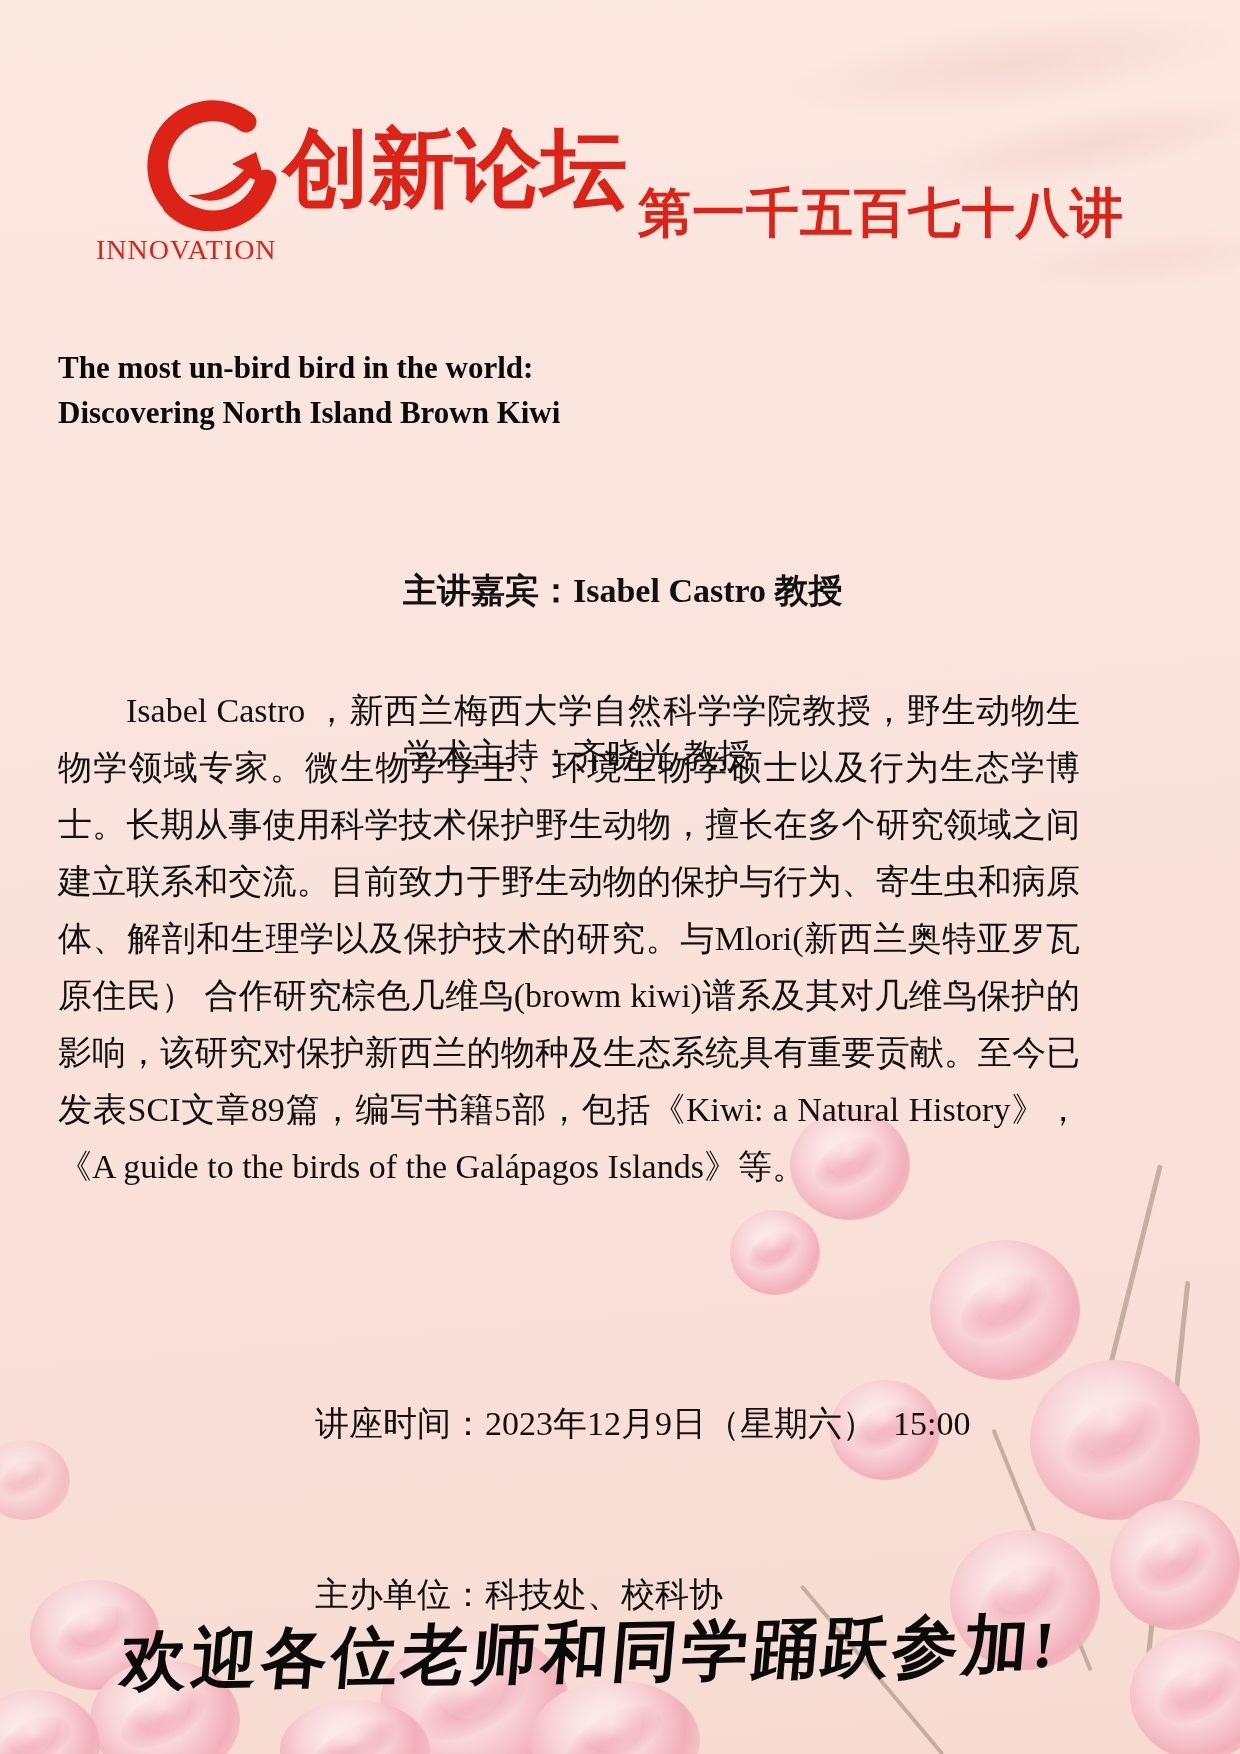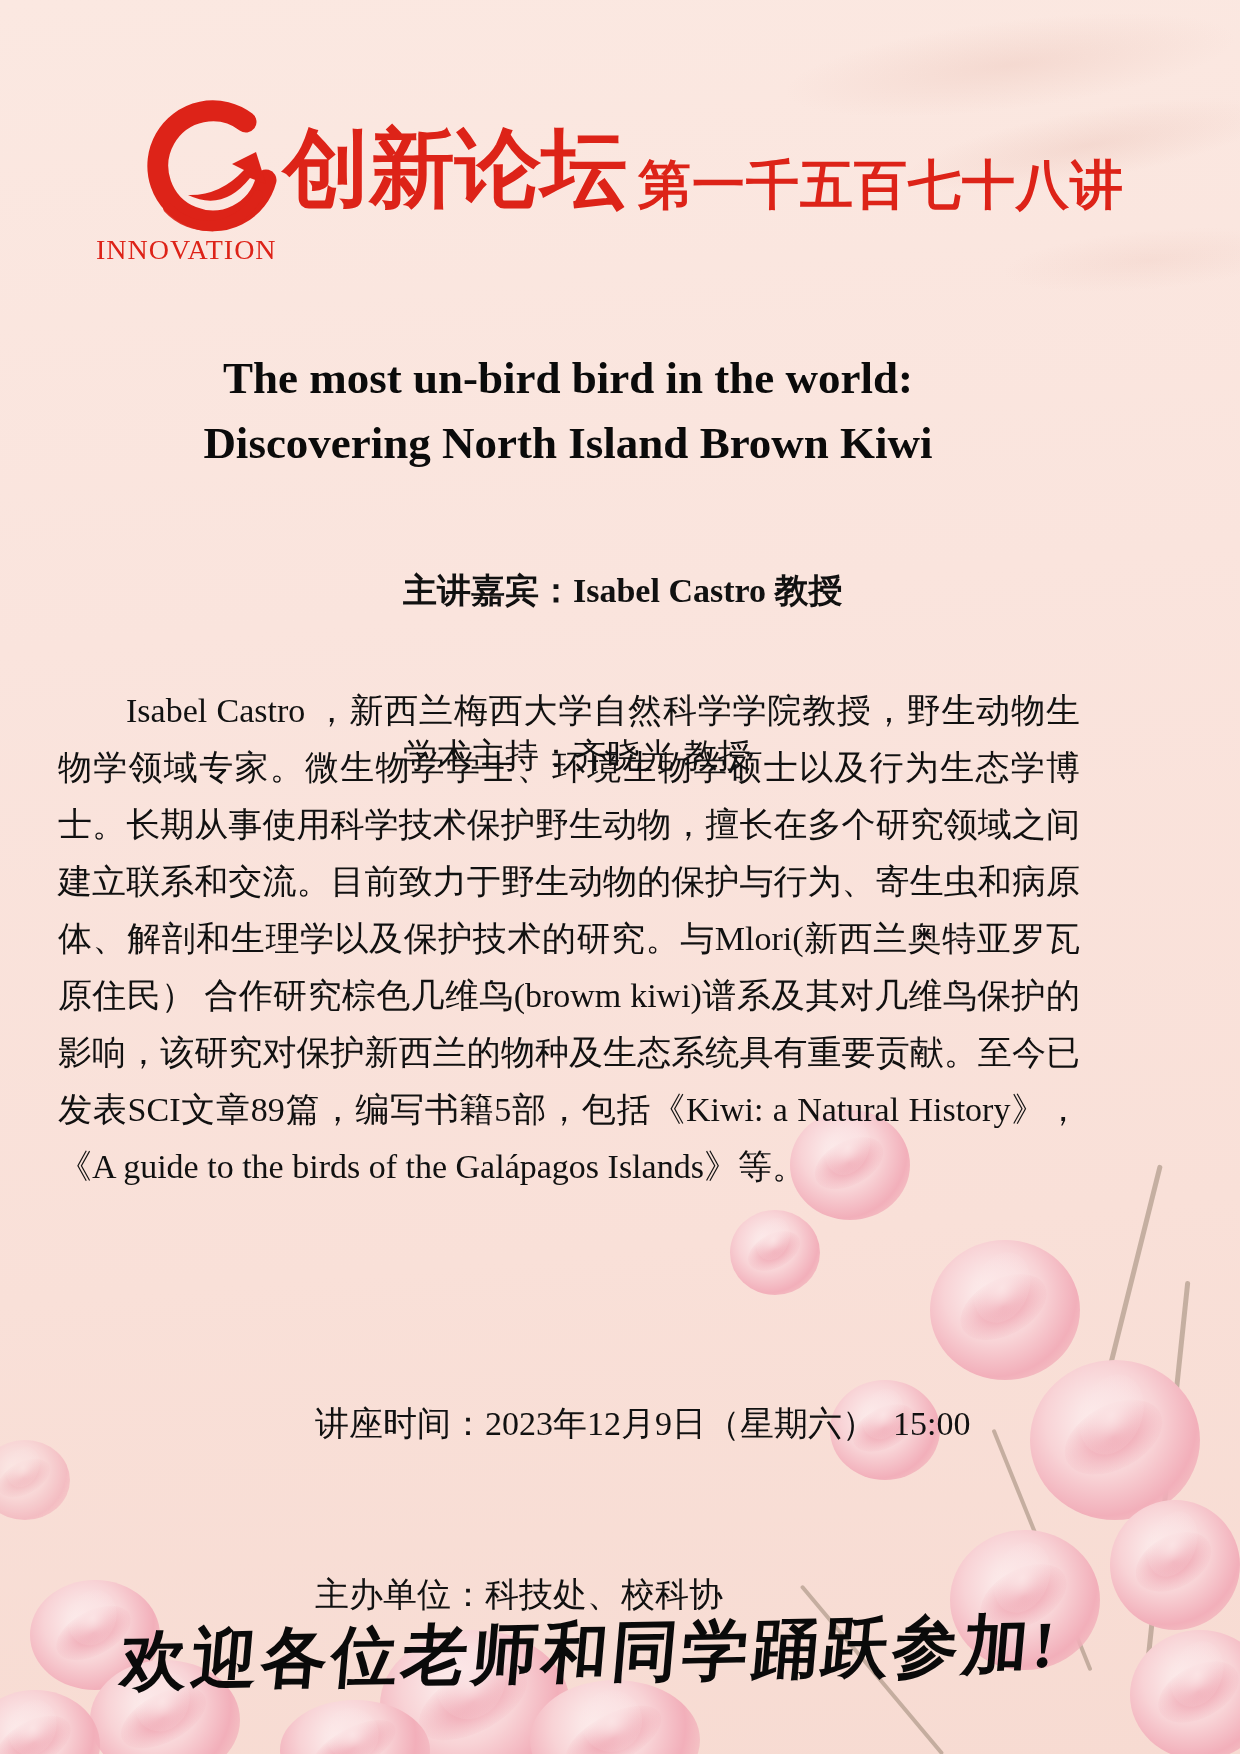--- a/index.html
+++ b/index.html
@@ -36,31 +36,31 @@
     color: #dd2318; font-size: 28px; font-weight: 400;
     letter-spacing: 1px; font-family: "Liberation Serif", serif;
   }
   .forum-title {
     position: absolute; left: 283px; top: 128px;
     color: #dd2318; font-size: 86px; font-weight: 700;
     font-family: Liberation Mono, monospace;
     letter-spacing: 0px; line-height: 1.1;
   }
   .lecture-number {
-    position: absolute; left: 638px; top: 150px;
+    position: absolute; left: 638px; top: 178px;
     color: #dd2318; font-size: 53px; font-weight: 700;
     font-family: "Liberation Sans", "DejaVu Sans", sans-serif;
     letter-spacing: 1px;
   }
 
   
   .main-title {
     position: absolute; left: 58px; top: 346px; width: 1020px;
-    text-align: center; color: #0b0b0b;
-    font-size: 45px; font-weight: 700; line-height: 1.44;
+    color: #0b0b0b;
+    font-size: 31px; font-weight: 700; line-height: 1.44;
     font-family: "Liberation Serif", "DejaVu Serif", serif;
   }
 
   
   .speakers {
     position: absolute; left: 352px; top: 508px;
     font-size: 34px; line-height: 55px; color: #111;
   }
   .speaker-line { white-space: pre-wrap; }
   .speaker-line .label { font-weight: 700; }

